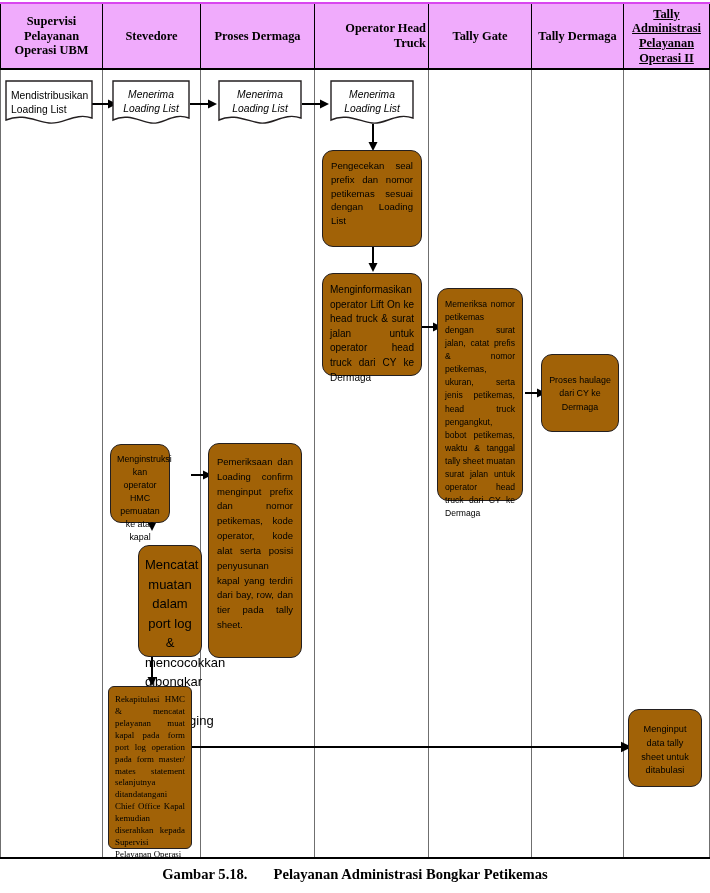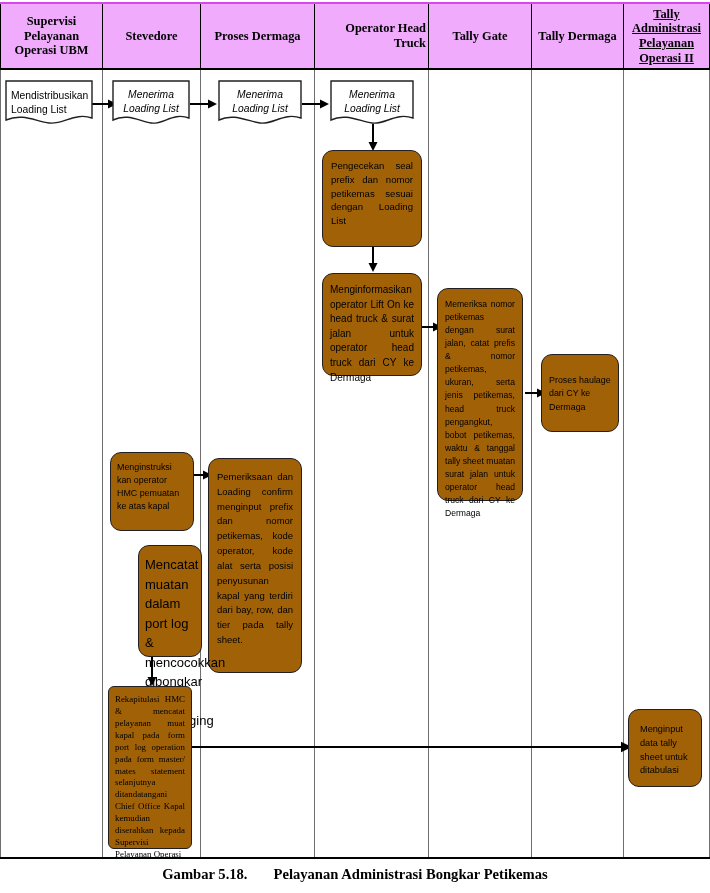--- a/index.html
+++ b/index.html
@@ -78,21 +78,21 @@
     position: absolute;
     background: #a16207;
     border: 1.4px solid #231f20;
     color: #000;
     font-size: 9.6px;
     line-height: 1.44;
     padding: 6px 7px;
     z-index: 4;
   }
   .node.rounded { border-radius: 11px; }
-  .node.center  { }
+  .node.center  { text-align: center; }
   .node.justify { text-align: justify; text-align-last: left; }
   .node .inner { display: block; }
 
   
   .doc {
     position: absolute;
     z-index: 4;
   }
   .doc svg { position: absolute; left: 0; top: 0; overflow: visible; }
   .doc .txt {
@@ -281,25 +281,25 @@
   </div>
 
   <div class="node rounded justify" style="left:437px; top:286px; width:86px; height:213px; padding:9px 7px; font-size:8.6px; line-height:1.52;">
     <span class="inner">Memeriksa nomor petikemas dengan surat jalan, catat prefis &amp; nomor petikemas, ukuran, serta jenis petikemas, head truck pengangkut, bobot petikemas, waktu &amp; tanggal tally sheet muatan surat jalan untuk operator head truck dari CY ke Dermaga</span>
   </div>
 
   <div class="node rounded center" style="left:541px; top:352px; width:78px; height:78px; padding:19px 7px; font-size:8.9px; line-height:1.5;">
     <span class="inner">Proses haulage dari CY ke Dermaga</span>
   </div>
 
-  <div class="node rounded center" style="left:110px; top:442px; width:84px; height:79px; padding:8px 6px; font-size:8.9px; line-height:1.46;margin-top:8px;">
+  <div class="node rounded center" style="left:110px; top:442px; width:60px; height:79px; padding:8px 6px; font-size:8.9px; line-height:1.46;">
     <span class="inner">Menginstruksi kan operator HMC pemuatan ke atas kapal</span>
   </div>
 
-  <div class="node rounded justify" style="left:208px; top:456px; width:94px; height:215px; padding:11px 8px; font-size:9.5px; line-height:1.56;">
+  <div class="node rounded justify" style="left:208px; top:441px; width:94px; height:215px; padding:11px 8px; font-size:9.5px; line-height:1.56;">
     <span class="inner">Pemeriksaan dan Loading confirm menginput prefix dan nomor petikemas, kode operator, kode alat serta posisi penyusunan kapal yang terdiri dari bay, row, dan tier pada tally sheet.</span>
   </div>
 
   <div class="node rounded center" style="left:110px; top:543px; width:64px; height:112px; padding:9px 6px; font-size:13px; line-height:1.5;margin-left:28px;">
     <span class="inner">Mencatat muatan dalam port log &amp; mencocokkan dibongkar dengan Discharging List</span>
   </div>
 
   <div class="node rounded justify serif" style="left:108px; top:684px; width:84px; height:163px; padding:7px 6px;">
     <span class="inner">Rekapitulasi HMC &amp; mencatat pelayanan muat kapal pada form port log operation pada form master/ mates statement selanjutnya ditandatangani Chief Office Kapal kemudian diserahkan kepada Supervisi Pelayanan Operasi</span>
   </div>

